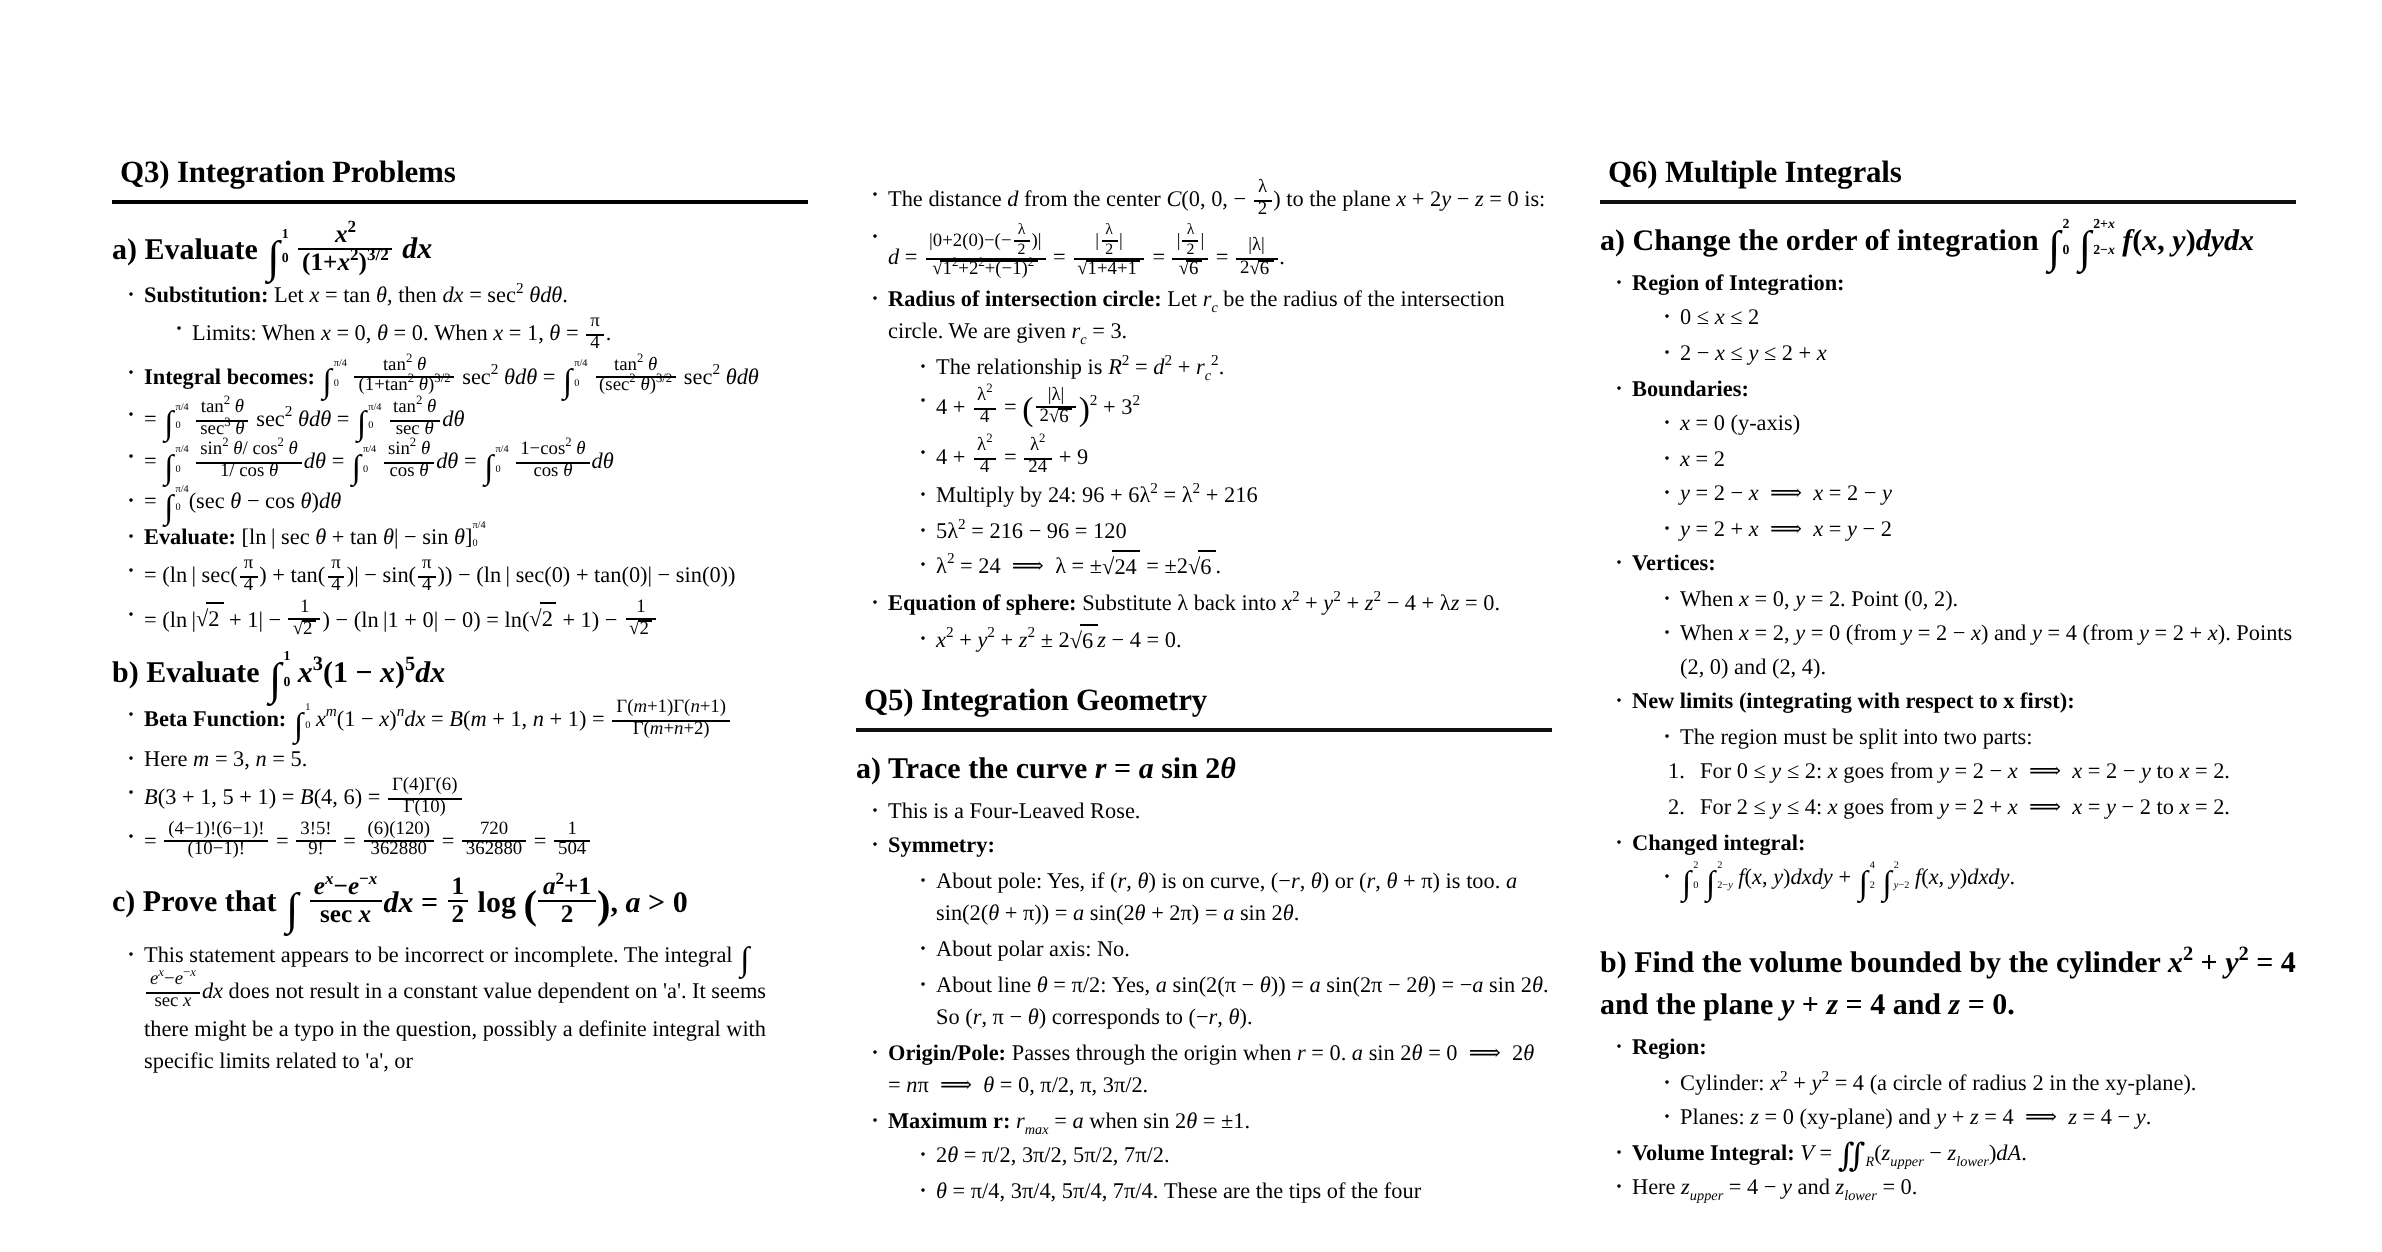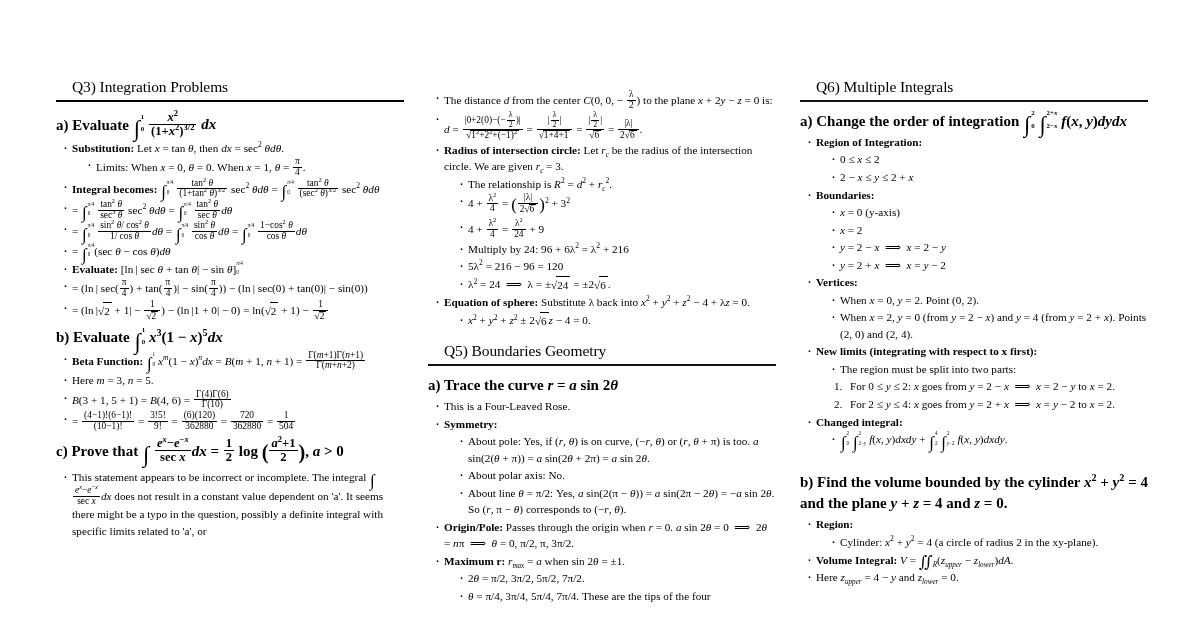--- a/index.html
+++ b/index.html
@@ -12,21 +12,21 @@
     position:absolute;inset:0;
     display:flex;
     padding:78px 50px 0 56px;
     box-sizing:border-box;
     gap:24px;
   }
   .col{width:348px;flex:0 0 348px;position:relative;overflow:hidden;}
   .col-3{width:348px;flex:0 0 348px;}
 
   h2.sec{
-    font-size:15.5px;font-weight:normal;margin:0 0 3px 16px;
+    font-size:15.5px;font-weight:bold;margin:0 0 3px 4px;
     letter-spacing:-0.1px;line-height:1.2;
   }
   .rule{border:0;border-top:2px solid #000;margin:0 0 9px 0;width:100%;}
   .rule.r2{border-top:2.2px solid #111;}
 
   .sub{
     font-size:15px;font-weight:bold;margin:6px 0 2px 0;line-height:1.42;
   }
 
   ul{list-style:none;margin:0;padding:0;}
@@ -156,21 +156,21 @@
           <li>λ<sup>2</sup> = 24 &nbsp;⟹&nbsp; λ = ±<span class="rad">√<span class="sqrt">24</span></span> = ±2<span class="rad">√<span class="sqrt">6</span></span>.</li>
         </ul>
       </li>
       <li><b>Equation of sphere:</b> Substitute λ back into <span class="m">x</span><sup>2</sup> + <span class="m">y</span><sup>2</sup> + <span class="m">z</span><sup>2</sup> − 4 + λ<span class="m">z</span> = 0.
         <ul class="l2">
           <li><span class="m">x</span><sup>2</sup> + <span class="m">y</span><sup>2</sup> + <span class="m">z</span><sup>2</sup> ± 2<span class="rad">√<span class="sqrt">6</span></span><span class="m">z</span> − 4 = 0.</li>
         </ul>
       </li>
     </ul>
 
-    <h2 class="sec" style="margin-top:13px;">Q5) Boundaries Geometry</h2>
+    <h2 class="sec" style="margin-top:13px;">Q5) Integration Geometry</h2>
     <hr class="rule r2">
 
     <div class="sub">
       <span>a) Trace the curve</span>
       <span class="op"><span class="m">r</span> = <span class="m">a</span> sin 2<span class="m">θ</span></span>
     </div>
 
     <ul class="l1">
       <li>This is a Four-Leaved Rose.</li>
       <li><b>Symmetry:</b>
@@ -243,20 +243,21 @@
     </ul>
 
     <div class="sub" style="margin-top:24px;">
       b) Find the volume bounded by the cylinder <span class="m">x</span><sup>2</sup> + <span class="m">y</span><sup>2</sup> = 4 and the plane <span class="m">y</span> + <span class="m">z</span> = 4 and <span class="m">z</span> = 0.
     </div>
 
     <ul class="l1">
       <li><b><span>Region:</span></b>
         <ul class="l2">
           <li>Cylinder: <span class="m">x</span><sup>2</sup> + <span class="m">y</span><sup>2</sup> = 4 (a circle of radius 2 in the xy-plane).</li>
+          <li>Planes: <span class="m">z</span> = 0 (xy-plane) and <span class="m">y</span> + <span class="m">z</span> = 4 &nbsp;⟹&nbsp; <span class="m">z</span> = 4 − <span class="m">y</span>.</li>
         </ul>
       </li>
       <li><b><span>Volume Integral:</span></b> <span class="m">V</span> = <span class="dint">∬</span><sub><span class="m">R</span></sub>(<span class="m">z<sub>upper</sub></span> − <span class="m">z<sub>lower</sub></span>)<span class="m">dA</span>.</li>
       <li>Here <span class="m">z<sub>upper</sub></span> = 4 − <span class="m">y</span> and <span class="m">z<sub>lower</sub></span> = 0.</li>
     </ul>
 
   </div>
 
 </div>
 

